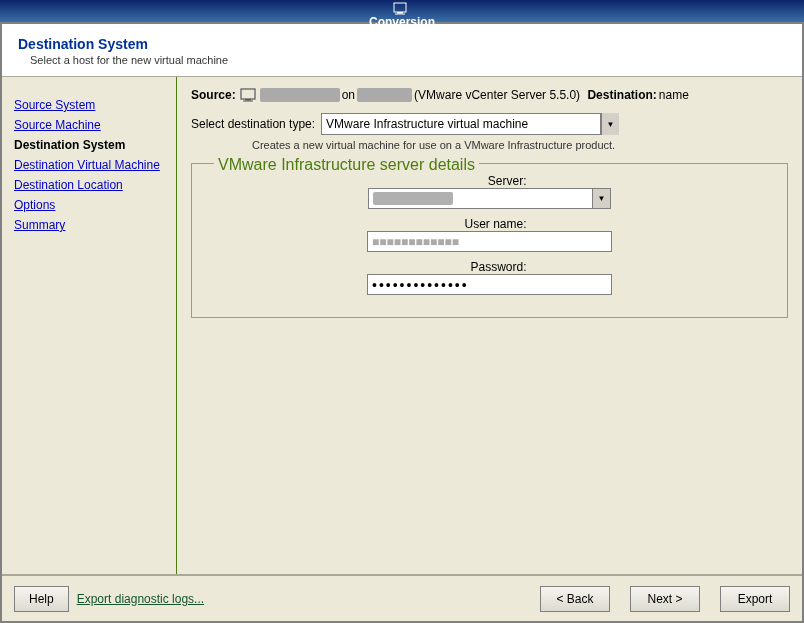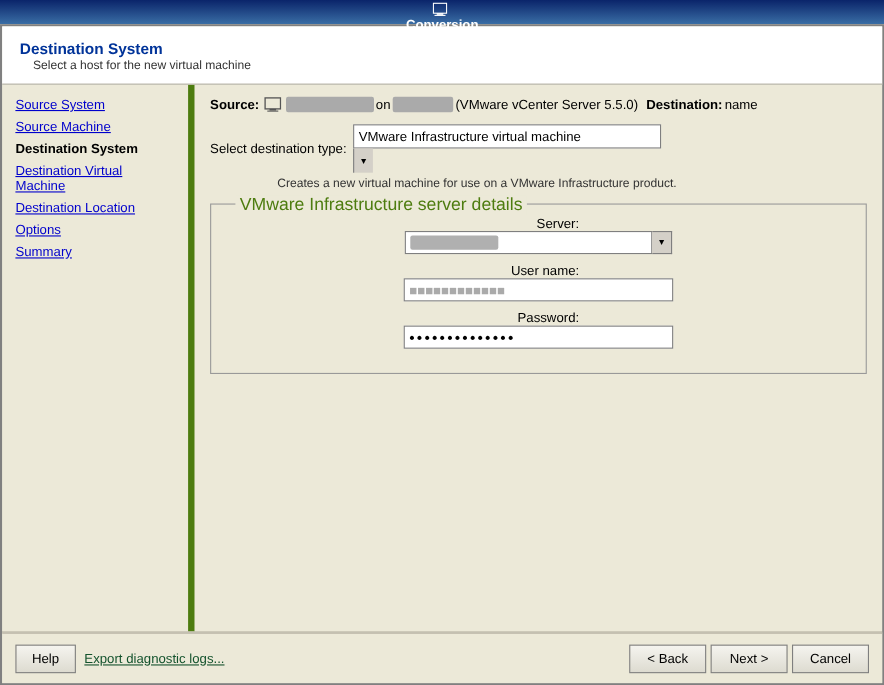--- a/index.html
+++ b/index.html
@@ -85,22 +85,22 @@
       display: flex;
       flex: 1;
       overflow: hidden;
       border-bottom: 1px solid #aca899;
     }
 
     
     .sidebar {
       width: 175px;
       background: #ece9d8;
-      border-right: 6px solid #4d7c0f;
-      padding: 8px 0;
+      border-right: 1px solid #4d7c0f;
+      padding: 18px 0;
       flex-shrink: 0;
     }
     .sidebar-item {
       padding: 3px 12px;
       cursor: pointer;
       color: #0000cc;
       font-size: 12px;
       text-decoration: underline;
     }
     .sidebar-item.active {
@@ -146,21 +146,20 @@
       margin-bottom: 4px;
       gap: 6px;
     }
     .select-row label {
       font-size: 12px;
       white-space: nowrap;
     }
     .select-combo {
       display: flex;
       align-items: flex-start;
-      flex-direction: column;
     }
     .combo-box {
       width: 280px;
       height: 22px;
       background: white;
       border: 1px solid #7f7f7f;
       padding: 0 4px;
       font-size: 12px;
       display: flex;
       align-items: center;
@@ -284,21 +283,21 @@
       align-items: center;
       justify-content: center;
     }
     .footer-left {
       display: flex;
       gap: 2px;
       flex: 1;
     }
     .footer-right {
       display: flex;
-      gap: 4px;
+      gap: 20px;
       padding-left: 45px;
     }
   </style>
 </head>
 <body>
 
 <div class="title-bar">
   <div class="title-bar-icon">
     <svg width="14" height="14" viewBox="0 0 14 14">
       <rect x="1" y="2" width="12" height="9" fill="none" stroke="white" stroke-width="1"></rect>
@@ -392,17 +391,17 @@
   </div>
 
   <div class="footer">
     <div class="footer-left">
       <button class="footer-btn">Help</button>
       <button class="footer-btn" style="color:#14532d; text-decoration:underline; background:none; border:none; cursor:pointer; padding:0 6px; font-size:12px;">Export diagnostic logs...</button>
     </div>
     <div class="footer-right">
       <button class="footer-btn" style="min-width:70px;">&lt; Back</button>
       <button class="footer-btn" style="min-width:70px;">Next &gt;</button>
-      <button class="footer-btn" style="min-width:70px;">Cancel</button>
+      <button class="footer-btn" style="min-width:70px;">Export</button>
     </div>
   </div>
 
 </div>
 
 </body></html>

